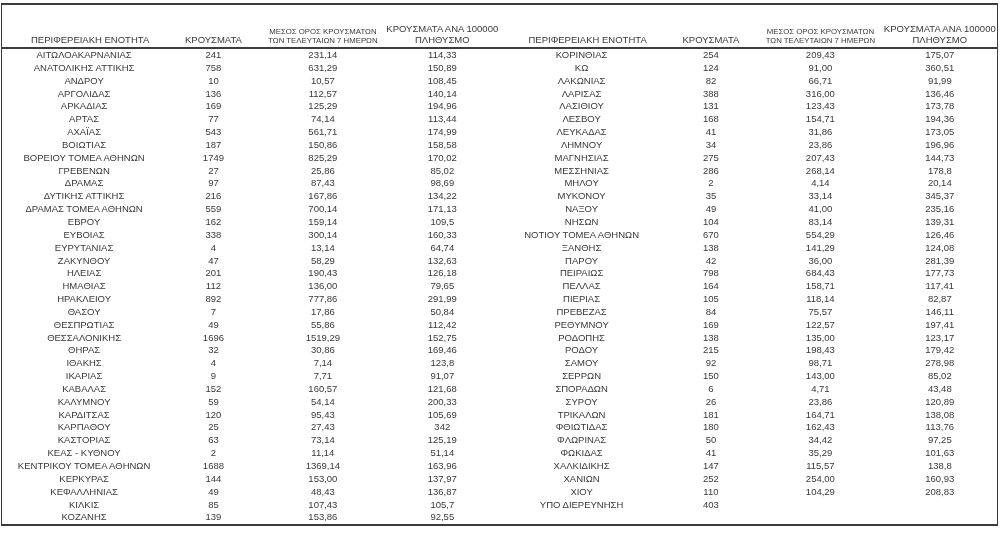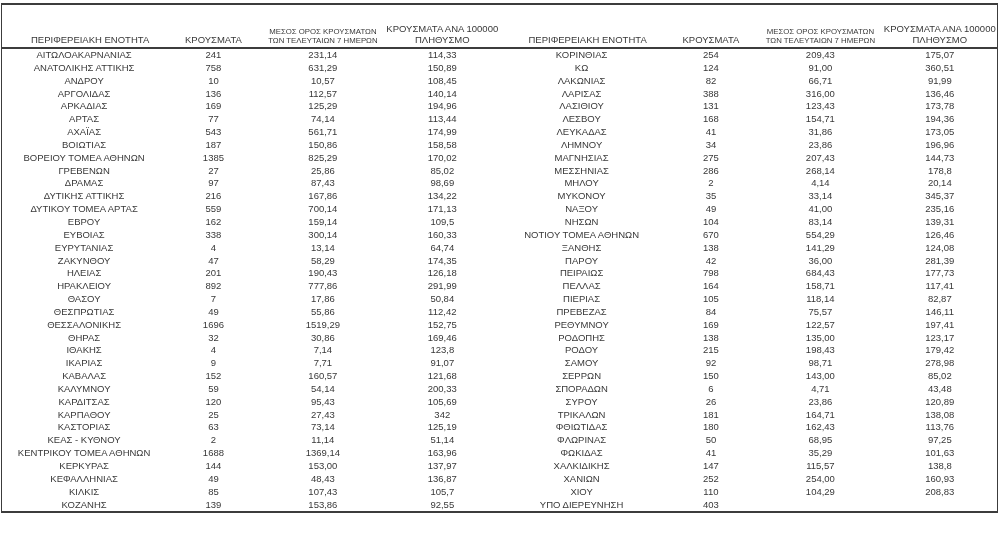--- a/index.html
+++ b/index.html
@@ -132,21 +132,21 @@
           <td>174,99</td>
         </tr>
         <tr>
           <td>ΒΟΙΩΤΙΑΣ</td>
           <td>187</td>
           <td>150,86</td>
           <td>158,58</td>
         </tr>
         <tr>
           <td>ΒΟΡΕΙΟΥ ΤΟΜΕΑ ΑΘΗΝΩΝ</td>
-          <td>1385</td>
+          <td>1749</td>
           <td>825,29</td>
           <td>170,02</td>
         </tr>
         <tr>
           <td>ΓΡΕΒΕΝΩΝ</td>
           <td>27</td>
           <td>25,86</td>
           <td>85,02</td>
         </tr>
         <tr>
@@ -155,21 +155,21 @@
           <td>87,43</td>
           <td>98,69</td>
         </tr>
         <tr>
           <td>ΔΥΤΙΚΗΣ ΑΤΤΙΚΗΣ</td>
           <td>216</td>
           <td>167,86</td>
           <td>134,22</td>
         </tr>
         <tr>
-          <td>ΔΥΤΙΚΟΥ ΤΟΜΕΑ ΑΡΤΑΣ</td>
+          <td>ΔΡΑΜΑΣ ΤΟΜΕΑ ΑΘΗΝΩΝ</td>
           <td>559</td>
           <td>700,14</td>
           <td>171,13</td>
         </tr>
         <tr>
           <td>ΕΒΡΟΥ</td>
           <td>162</td>
           <td>159,14</td>
           <td>109,5</td>
         </tr>
@@ -182,27 +182,33 @@
         <tr>
           <td>ΕΥΡΥΤΑΝΙΑΣ</td>
           <td>4</td>
           <td>13,14</td>
           <td>64,74</td>
         </tr>
         <tr>
           <td>ΖΑΚΥΝΘΟΥ</td>
           <td>47</td>
           <td>58,29</td>
-          <td>174,35</td>
+          <td>132,63</td>
         </tr>
         <tr>
           <td>ΗΛΕΙΑΣ</td>
           <td>201</td>
           <td>190,43</td>
           <td>126,18</td>
+        </tr>
+        <tr>
+          <td>ΗΜΑΘΙΑΣ</td>
+          <td>112</td>
+          <td>136,00</td>
+          <td>79,65</td>
         </tr>
         <tr>
           <td>ΗΡΑΚΛΕΙΟΥ</td>
           <td>892</td>
           <td>777,86</td>
           <td>291,99</td>
         </tr>
         <tr>
           <td>ΘΑΣΟΥ</td>
           <td>7</td>
@@ -506,21 +512,21 @@
         </tr>
         <tr>
           <td>ΦΘΙΩΤΙΔΑΣ</td>
           <td>180</td>
           <td>162,43</td>
           <td>113,76</td>
         </tr>
         <tr>
           <td>ΦΛΩΡΙΝΑΣ</td>
           <td>50</td>
-          <td>68,95</td>
+          <td>34,42</td>
           <td>97,25</td>
         </tr>
         <tr>
           <td>ΦΩΚΙΔΑΣ</td>
           <td>41</td>
           <td>35,29</td>
           <td>101,63</td>
         </tr>
         <tr>
           <td>ΧΑΛΚΙΔΙΚΗΣ</td>

